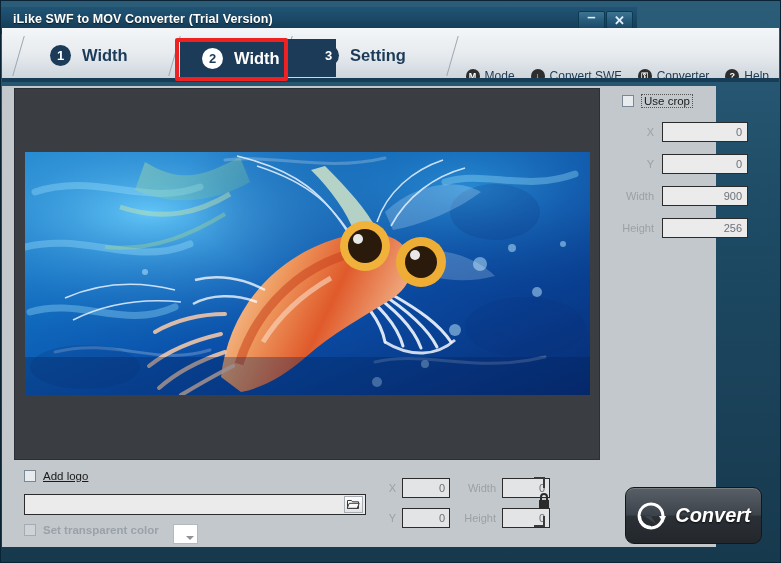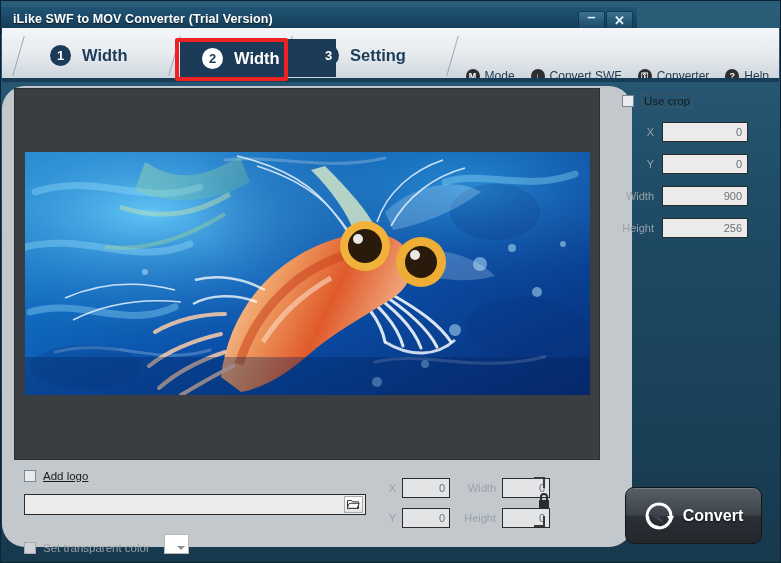--- a/index.html
+++ b/index.html
@@ -91,23 +91,22 @@
   .menu-icon {
     width:14px; height:14px; border-radius:50%;
     background:#2e2e2e; color:#fff;
     font-size:9px; font-weight:bold;
     display:flex; align-items:center; justify-content:center;
     line-height:1;
   }
 
   
   #body {
-    position:absolute; left:1px; top:85px; width:630px; height:461px;
+    position:absolute; left:1px; top:85px; width:714px; height:461px;
     background:#c3c8cc;
-    border-radius:23px;
   }
 
   
   #preview {
     position:absolute; left:12px; top:2px; width:586px; height:372px;
     background:#3a3d42;
     border:1px solid #2c2f34;
   }
   #video {
     position:absolute; left:10px; top:63px; width:565px; height:243px;
@@ -153,21 +152,21 @@
     position:absolute; left:10px; top:26px; width:342px; height:21px;
     background:#ebebeb; border:1px solid #2b2b2b;
     display:flex; align-items:center; justify-content:flex-end;
   }
   #browse-btn {
     width:19px; height:17px; margin-right:2px;
     background:linear-gradient(180deg,#fdfdfd,#e2e4e6);
     border:1px solid #a7adb3;
     display:flex; align-items:center; justify-content:center;
   }
-  #transp-row { position:absolute; left:10px; top:66px; display:flex; align-items:flex-end; gap:7px; }
+  #transp-row { position:absolute; left:10px; top:56px; display:flex; align-items:flex-start; gap:7px;font-weight:bold; }
   #transp-label { font-size:11.5px; color:#9aa1a8; }
   #color-dd {
     width:25px; height:20px; margin-left:7px;
     background:#ffffff; border:1px solid #b4b9bd;
     position:relative;
   }
   #color-dd .arr {
     position:absolute; right:3px; bottom:3px;
     width:0;height:0;border-left:4px solid transparent;border-right:4px solid transparent;
     border-top:4px solid #8d9297;
@@ -195,21 +194,21 @@
 
   
   #convert-btn {
     position:absolute; left:623px; top:401px; width:137px; height:57px;
     background: linear-gradient(180deg,#595f66 0%, #3e444b 48%, #2b3036 52%, #23272c 100%);
     border:1px solid #14171a; border-radius:9px;
     box-shadow:inset 0 1px 0 rgba(255,255,255,.18);
     display:flex; align-items:center; justify-content:center; gap:9px;
   }
   #convert-label {
-    color:#ffffff; font-size:16px; font-weight:bold; 
+    color:#ffffff; font-size:20px; font-weight:bold; font-style:italic;
     text-shadow:0 1px 2px rgba(0,0,0,.8);
   }
 </style>
 </head>
 <body>
 
 <div id="window">
 
   <div id="titlebar">
     <div id="title-text">iLike SWF to MOV Converter (Trial Version)</div>

